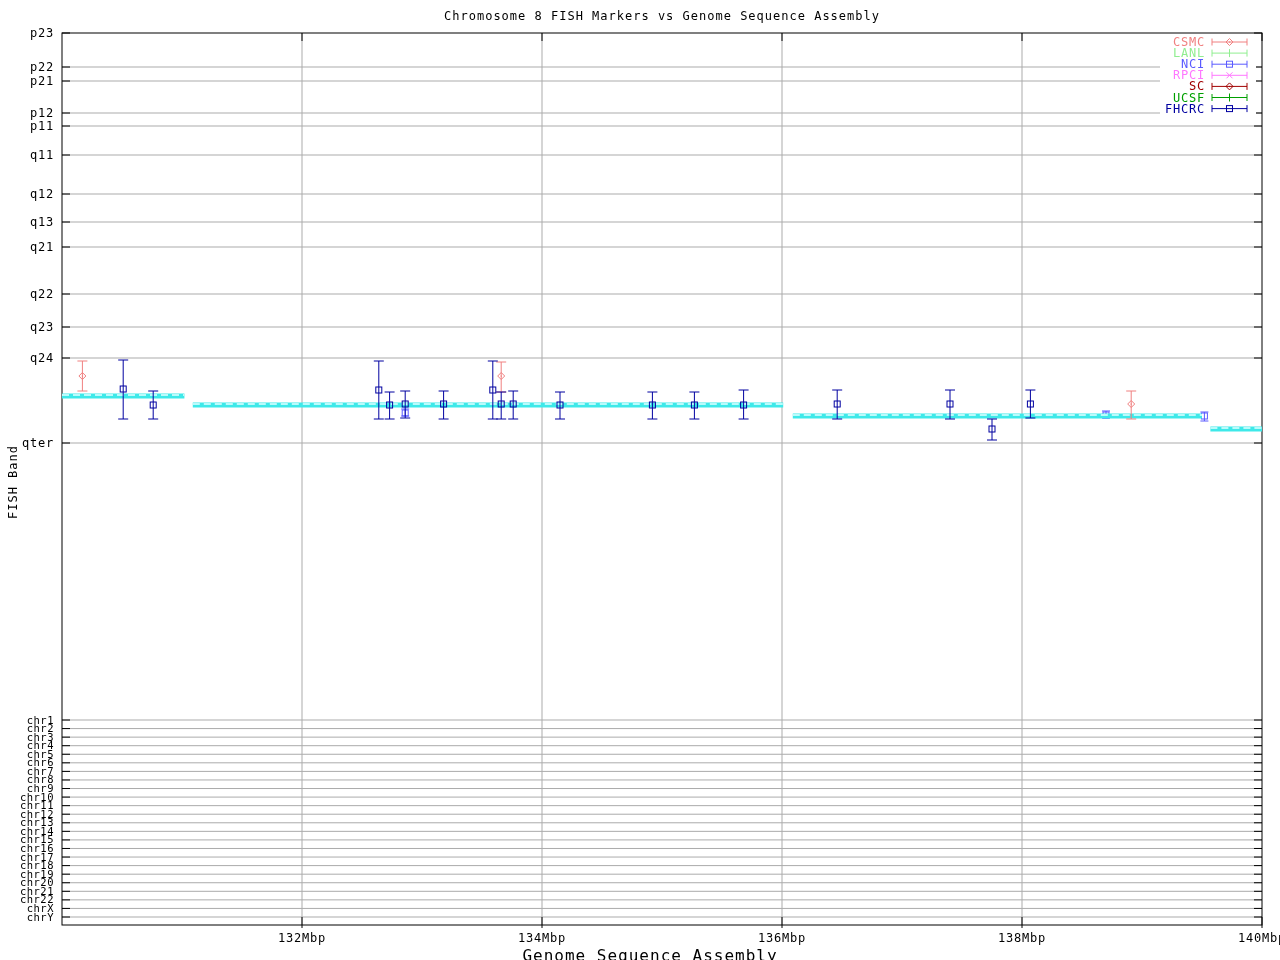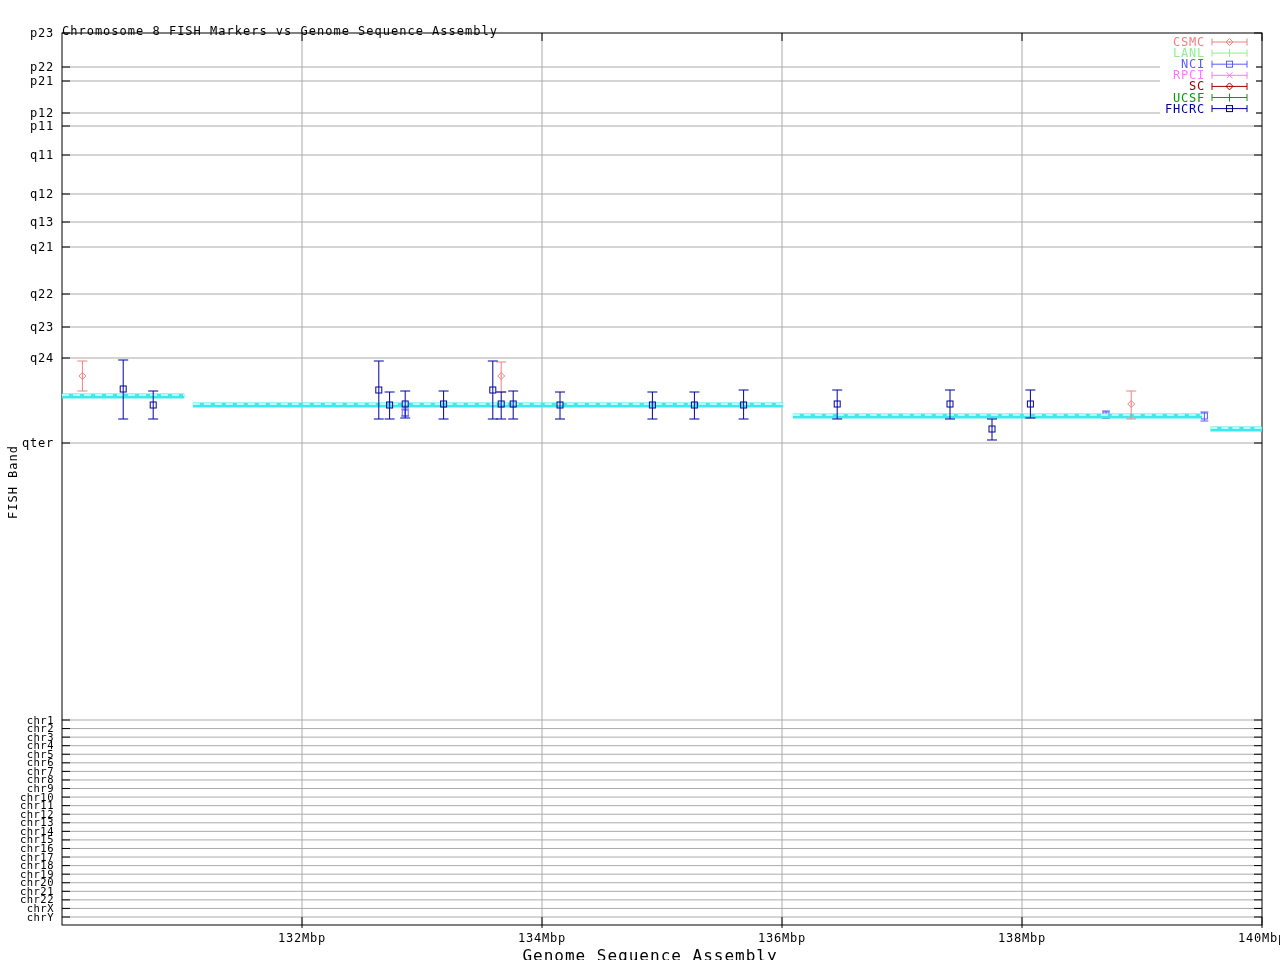--- a/index.html
+++ b/index.html
@@ -1,20 +1,20 @@
 <!DOCTYPE html>
 <html><head>
 <meta charset="utf-8">
 <style>
   html,body{margin:0;padding:0;background:#fff;}
   #chart-root{position:relative;width:1280px;height:960px;background:#fff;overflow:hidden;
     font-family:"DejaVu Sans Mono",monospace;color:#000;}
   #plot-svg{position:absolute;left:0;top:0;}
-  .title{position:absolute;top:9px;left:62px;width:1200px;text-align:left;
-    font-size:12px;letter-spacing:1px;white-space:pre;margin-top:15px;}
+  .title{position:absolute;top:9px;left:62px;width:1200px;text-align:center;
+    font-size:12px;letter-spacing:1px;white-space:pre;}
   .xlabel{position:absolute;top:946px;left:50px;width:1200px;text-align:center;
     font-size:16px;letter-spacing:1px;}
   .ylabel{position:absolute;left:6px;top:430px;height:104px;writing-mode:vertical-rl;
     transform:rotate(180deg);font-size:12px;letter-spacing:1px;text-align:center;}
   text{font-family:"DejaVu Sans Mono",monospace;fill:#000;}
 </style>
 </head>
 <body>
 
 <div id="chart-root">

